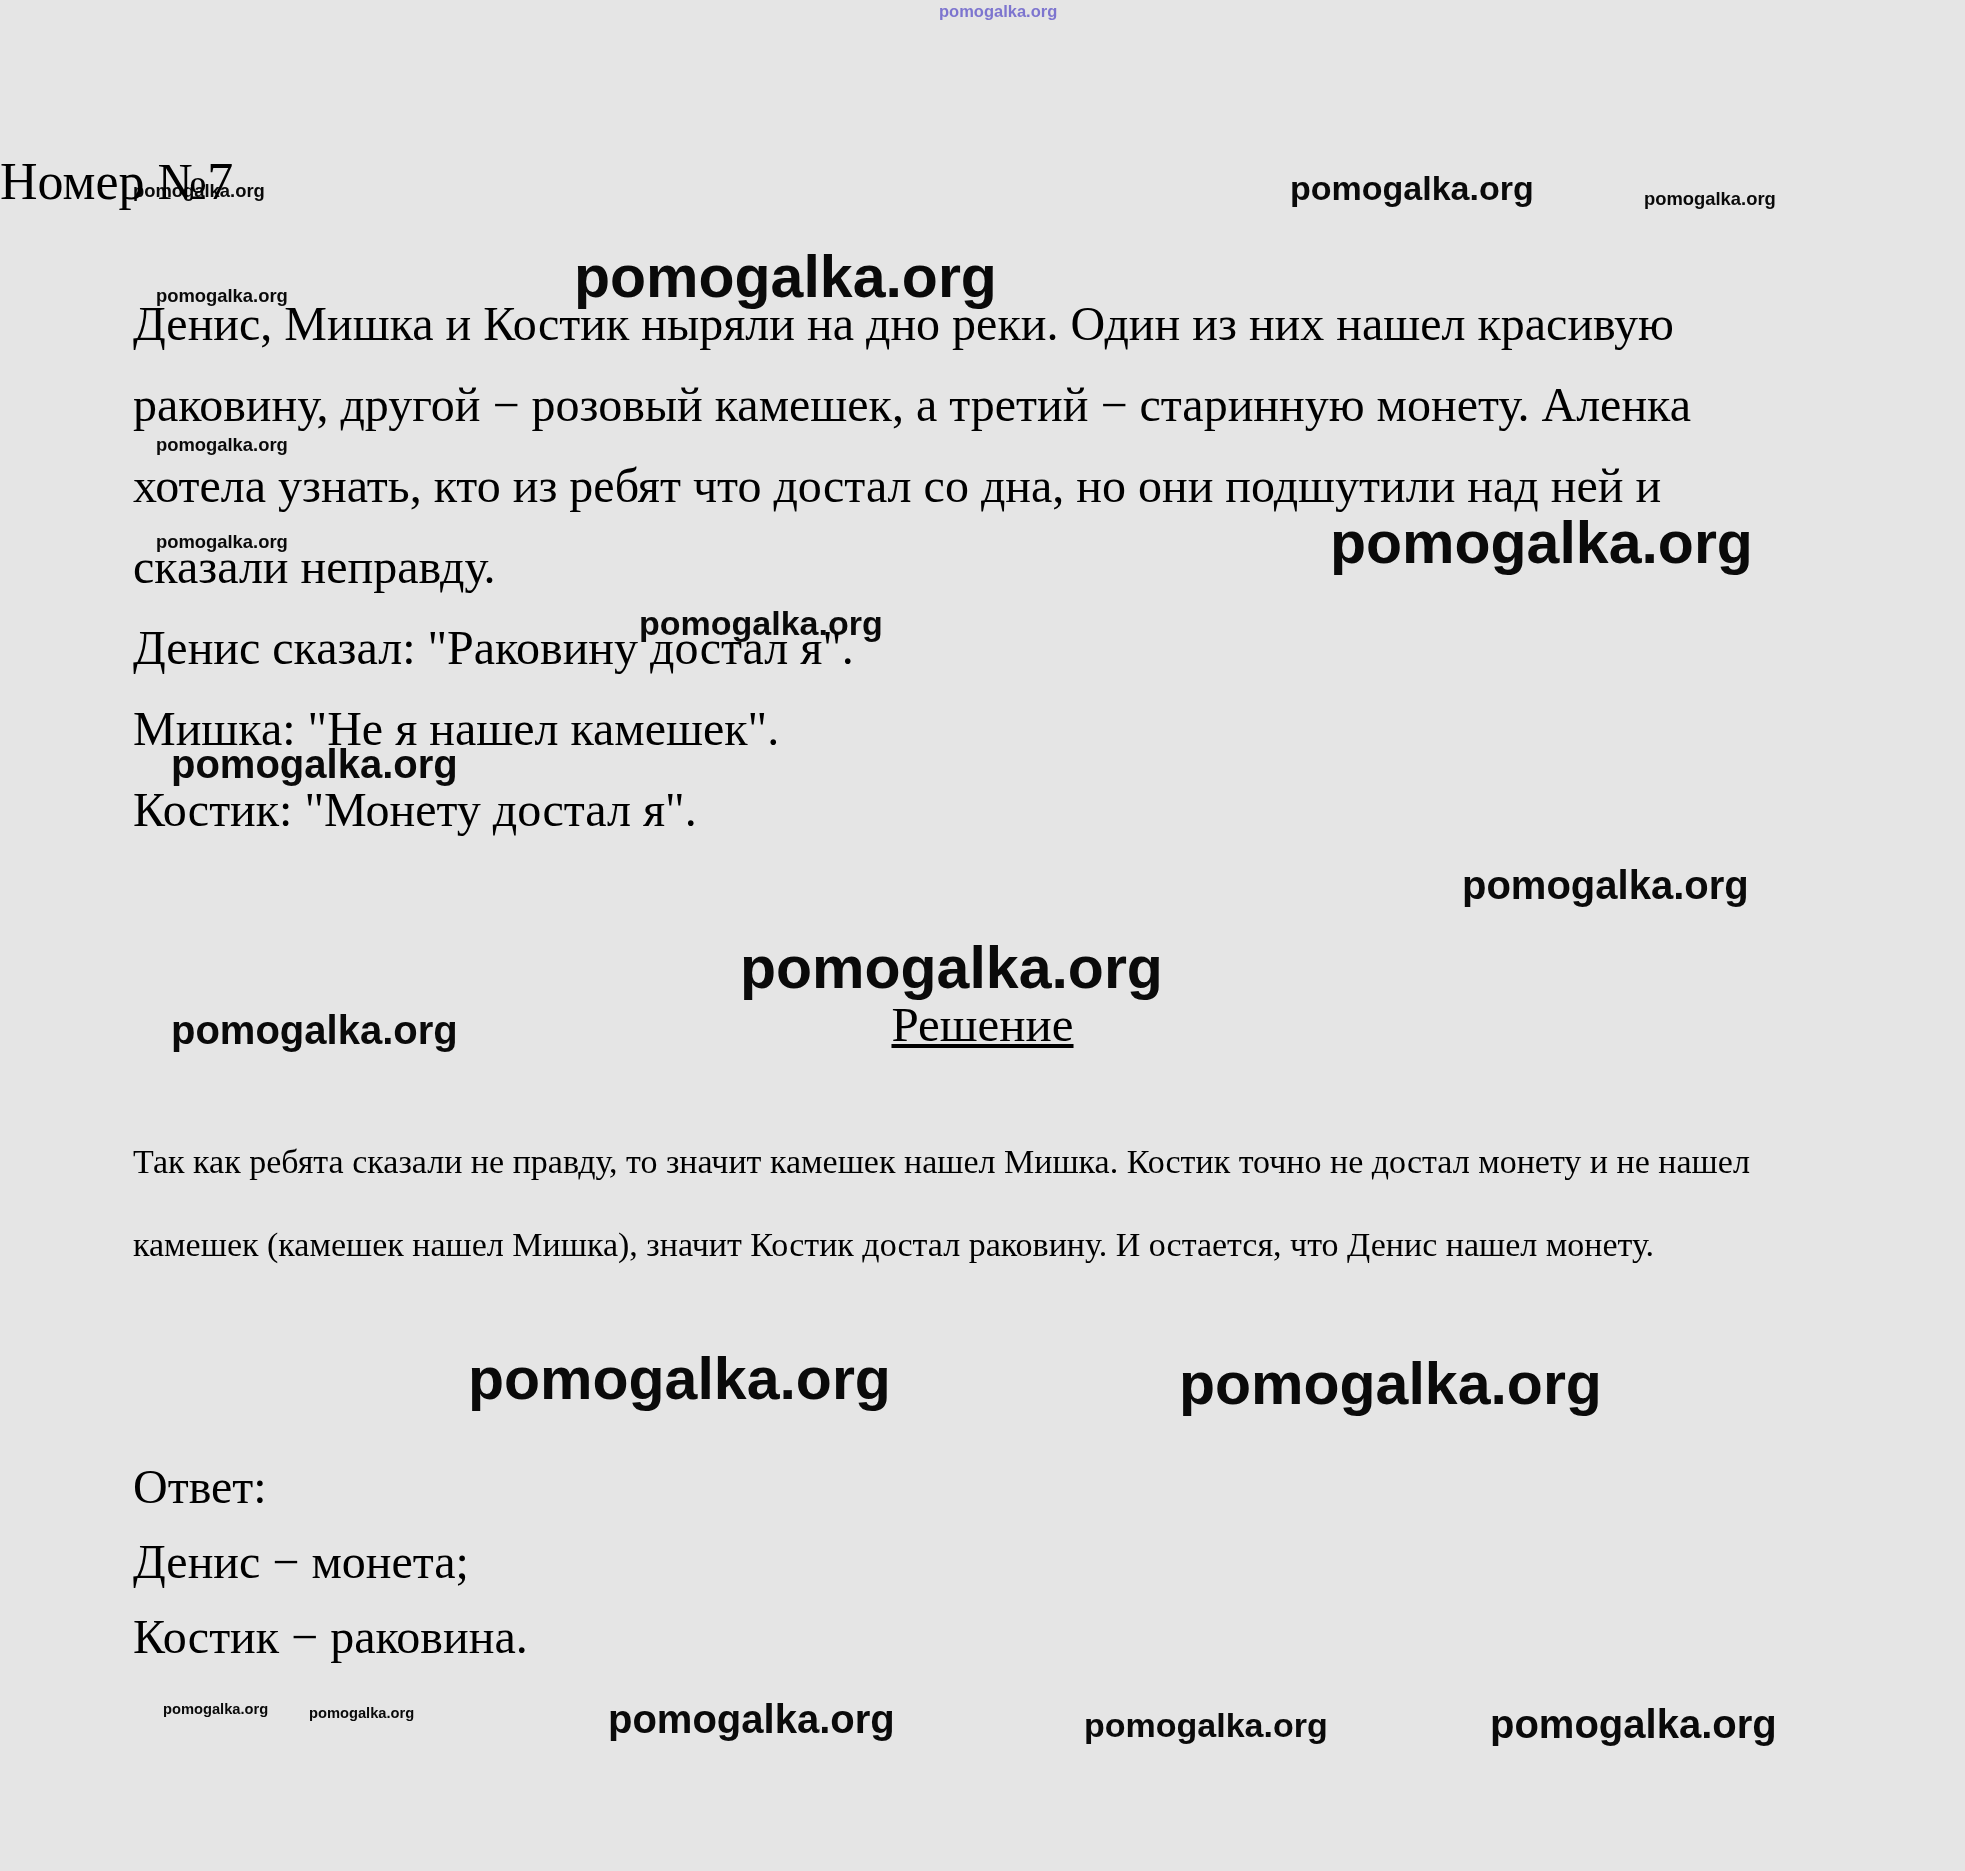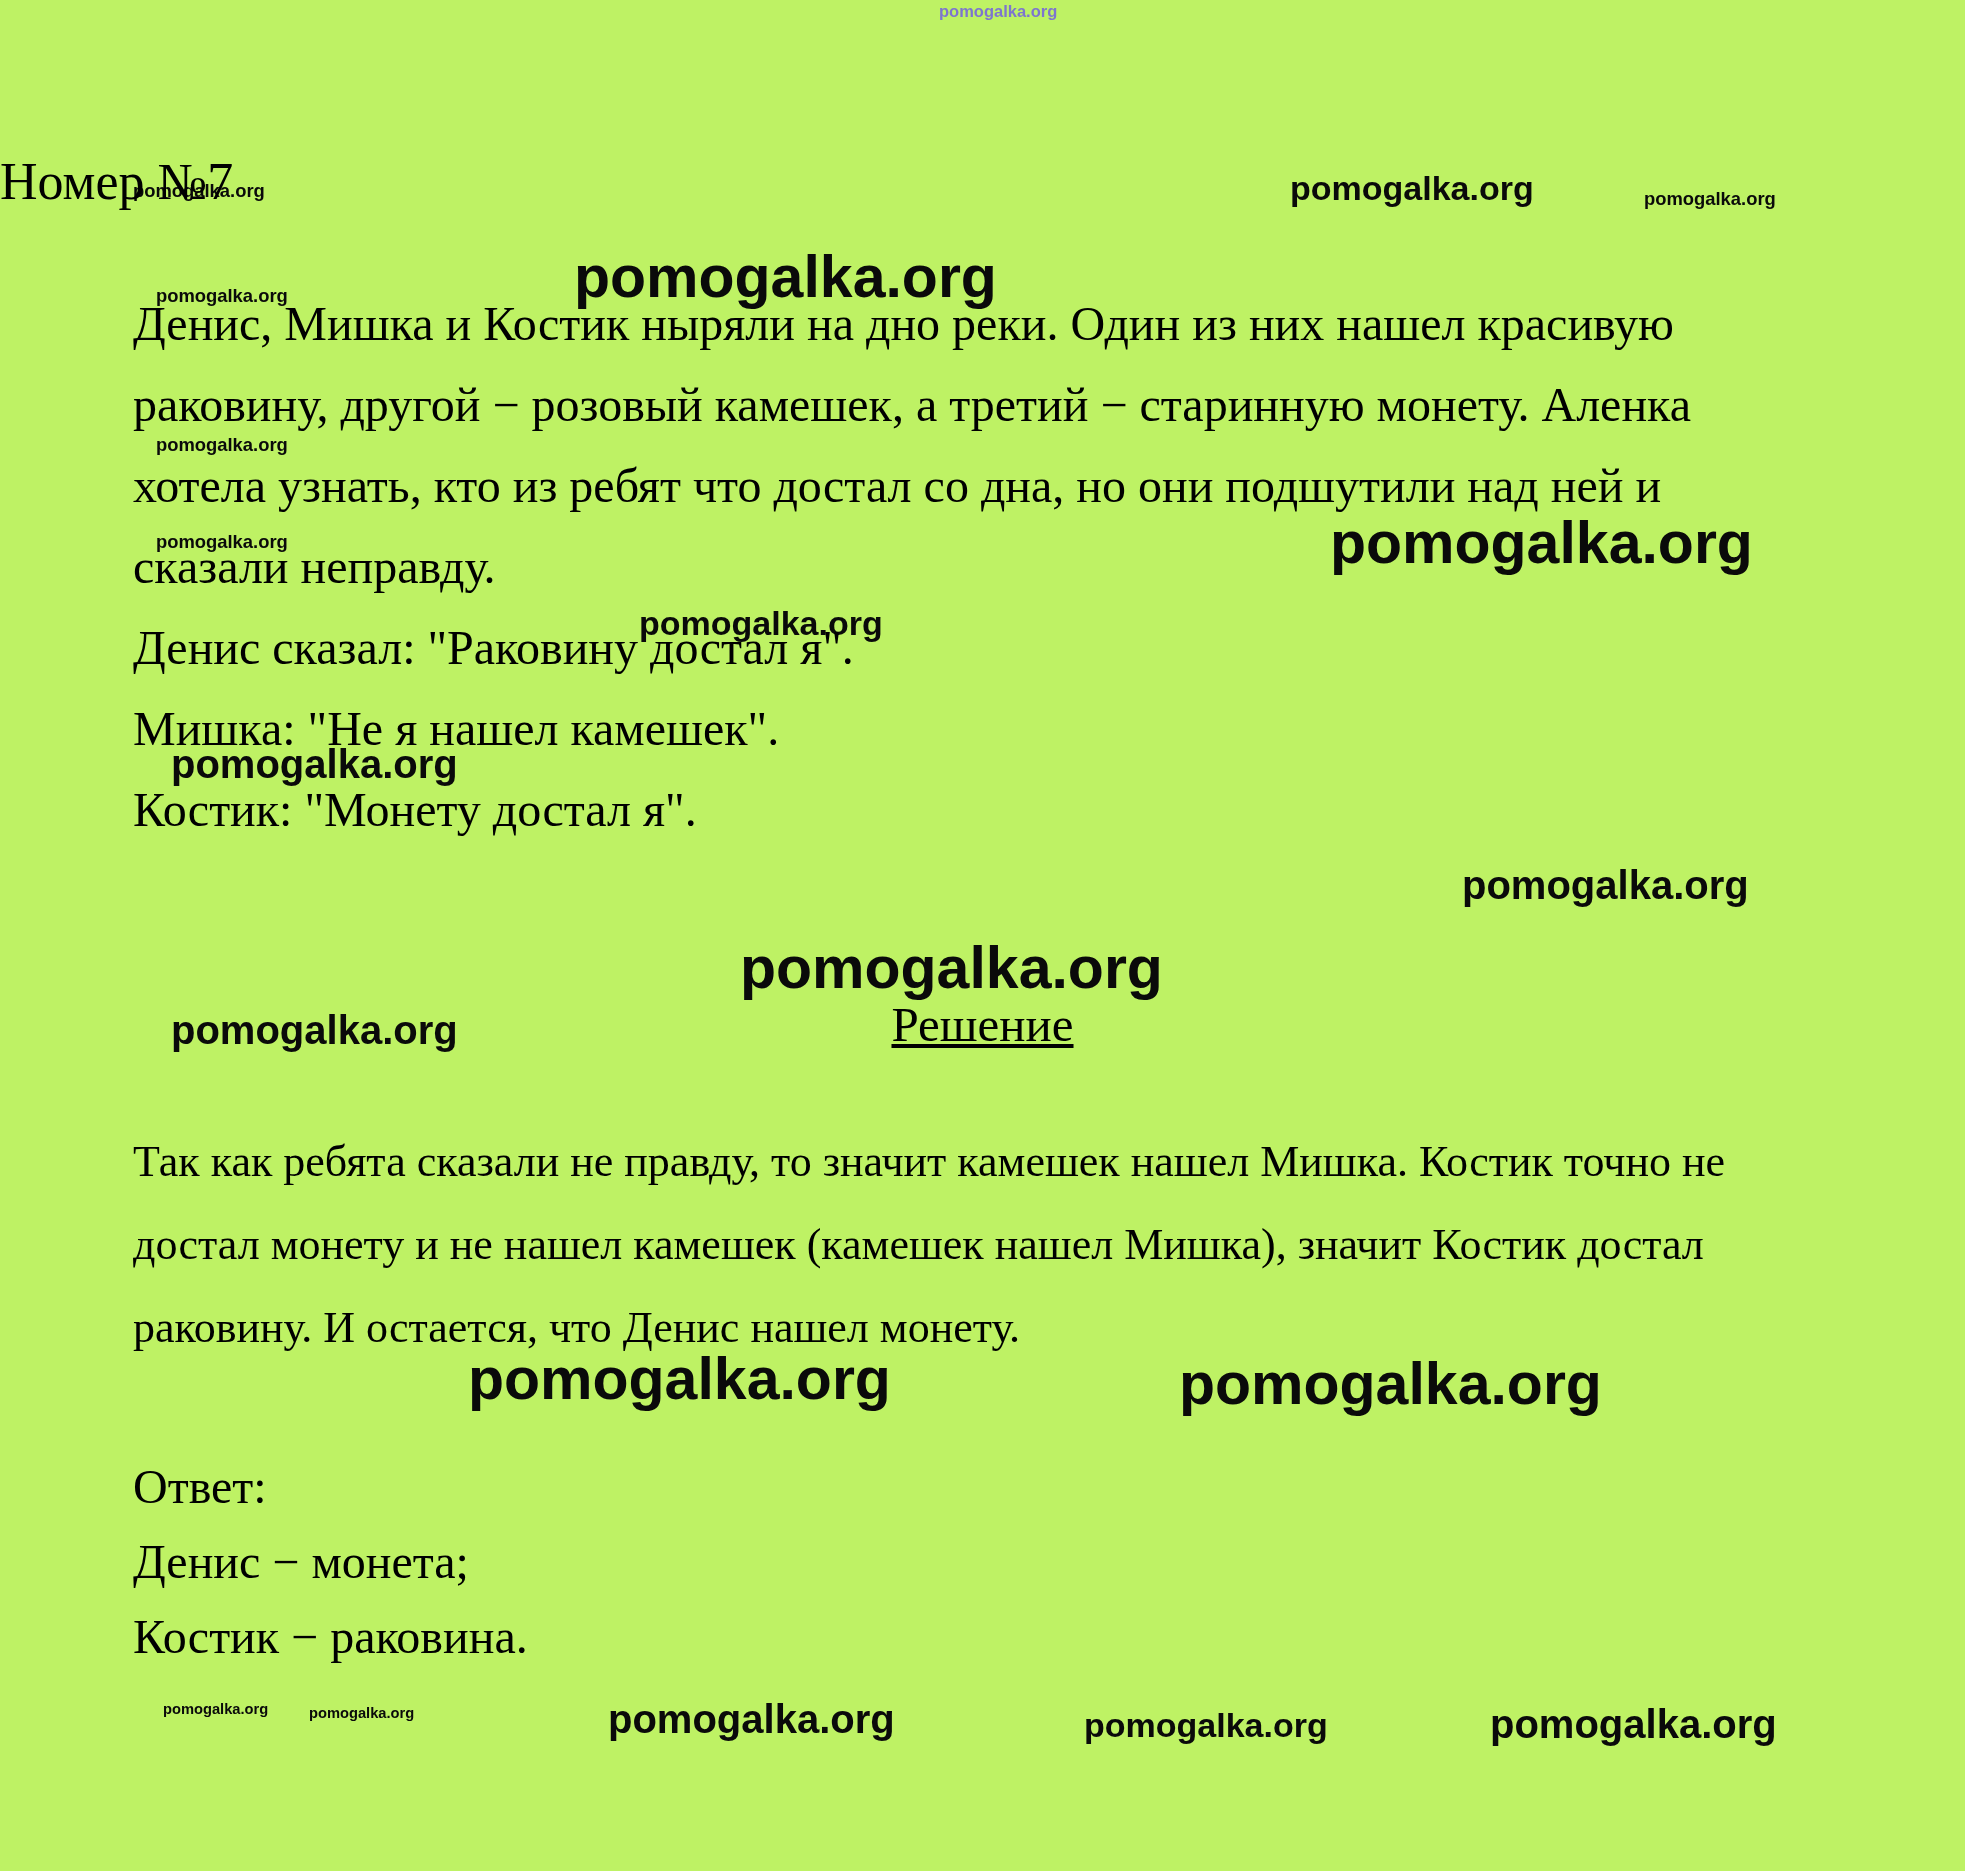--- a/index.html
+++ b/index.html
@@ -4,21 +4,21 @@
 <style>
   * { margin:0; padding:0; box-sizing:border-box; }
   html, body { background:#ffffff; }
   body {
     width:1965px; height:1872px;
     position:relative;
     overflow:hidden;
     font-family:"Liberation Serif", serif;
     color:#000000;
   }
-  .page { position:absolute; inset:0; background:#bef264; }
+  .page { position:absolute; inset:0; background:#e5e5e5; }
 
   
   .wm {
     position:absolute;
     font-family:"Liberation Sans", sans-serif;
     font-weight:700;
     color:#0a0a0a;
     white-space:nowrap;
     z-index:1;
     line-height:1;
@@ -44,21 +44,21 @@
   }
   .solution-heading {
     position:absolute; top:996px; left:0; right:0;
     text-align:center;
     font-size:49px; font-weight:400;
     z-index:2;
     text-decoration:underline;
   }
   .solution-block {
     position:absolute; left:133px; top:1120px; width:1651px;
-    font-size:44px; line-height:83px;
+    font-size:34px; line-height:83px;
     z-index:2;
   }
   .answer-block {
     position:absolute; left:133px; top:1449px; width:1651px;
     font-size:48px; line-height:75px;
     z-index:2;
   }
   .body-text { margin:0; }
 </style>
 </head>

